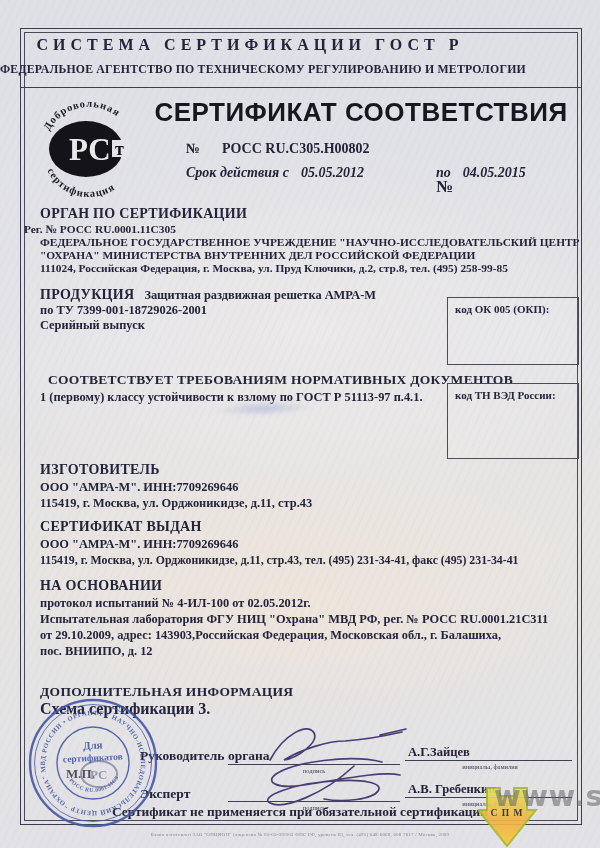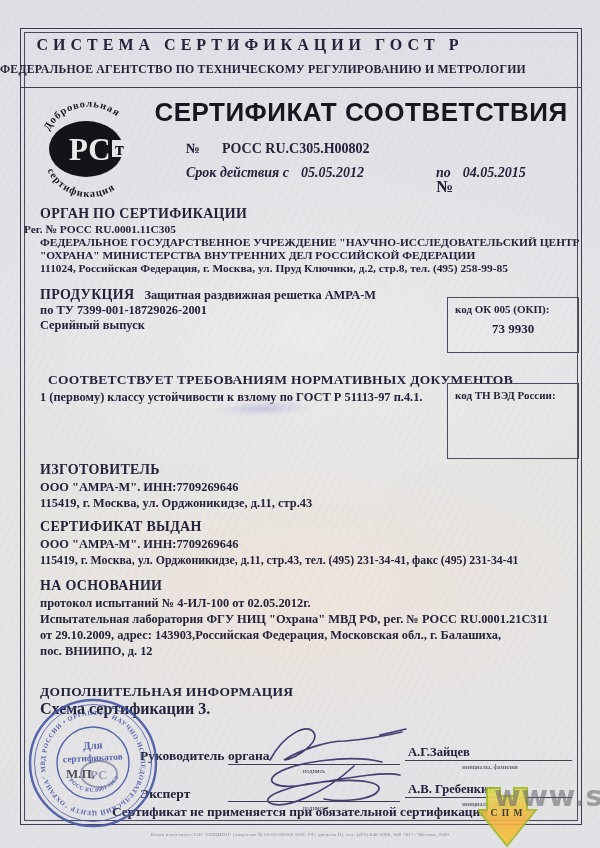--- a/index.html
+++ b/index.html
@@ -40,21 +40,21 @@
   .serial .digits{font-family:"DejaVu Sans Mono",monospace;font-size:21px;font-weight:bold;letter-spacing:2px;color:var(--serial-red);}
   
   .sec-h{font-size:14px;font-weight:bold;letter-spacing:0.3px;}
   .t-sm{font-size:11.4px;font-weight:bold;}
   .t-b{font-size:12.4px;font-weight:bold;}
   .inline-h{display:flex;gap:10px;align-items:baseline;}
   
   .codebox{position:absolute;left:447px;width:132px;border:1px solid #4a4a5c;background:rgba(255,255,255,0.06);}
   .codebox .lbl{font-size:11px;font-weight:bold;padding:5px 0 0 7px;white-space:nowrap;}
   .codebox .val{font-size:13px;font-weight:bold;text-align:center;margin-top:6px;}
-  .box-okp{top:297px;height:56px;}
+  .box-okp{top:297px;height:68px;}
   .box-tnved{top:383px;height:76px;}
   
   .smudge{position:absolute;left:214px;top:401px;width:100px;height:15px;border-radius:50%;
     background:radial-gradient(ellipse at center, rgba(92,112,200,0.28), rgba(92,112,200,0.0) 70%);
     filter:blur(1.5px);transform:rotate(-2deg);}
   
   .sig-line{position:absolute;border-bottom:1px solid #3f3f52;}
   .cap{position:absolute;font-size:6.5px;color:#3f3f52;text-align:center;white-space:nowrap;}
   .role{font-size:13.5px;font-weight:bold;}
   .sig-name{font-size:12.6px;font-weight:bold;}
@@ -116,21 +116,20 @@
 <div class="abs t-sm" style="left:40px;top:262px;">111024, Российская Федерация, г. Москва, ул. Пруд Ключики, д.2, стр.8, тел. (495) 258-99-85</div>
 
 <div class="abs inline-h" style="left:40px;top:287px;">
   <span class="sec-h">ПРОДУКЦИЯ</span>
   <span class="t-b">Защитная раздвижная решетка АМРА-М</span>
 </div>
 <div class="abs t-b" style="left:40px;top:303px;">по ТУ 7399-001-18729026-2001</div>
 <div class="abs t-b" style="left:40px;top:318px;">Серийный выпуск</div>
 <div class="codebox box-okp">
   <div class="lbl">код ОК 005 (ОКП):</div>
-  <div class="val">73 9930</div>
 </div>
 
 <div class="abs sec-h" style="left:48px;top:372px;font-size:13.5px;">СООТВЕТСТВУЕТ ТРЕБОВАНИЯМ НОРМАТИВНЫХ ДОКУМЕНТОВ</div>
 <div class="abs t-b" style="left:40px;top:390px;">1 (первому) классу устойчивости к взлому по ГОСТ Р 51113-97 п.4.1.</div>
 <div class="codebox box-tnved">
   <div class="lbl">код ТН ВЭД России:</div>
 </div>
 <div class="smudge"></div>
 
 <div class="abs sec-h" style="left:40px;top:462px;">ИЗГОТОВИТЕЛЬ</div>

